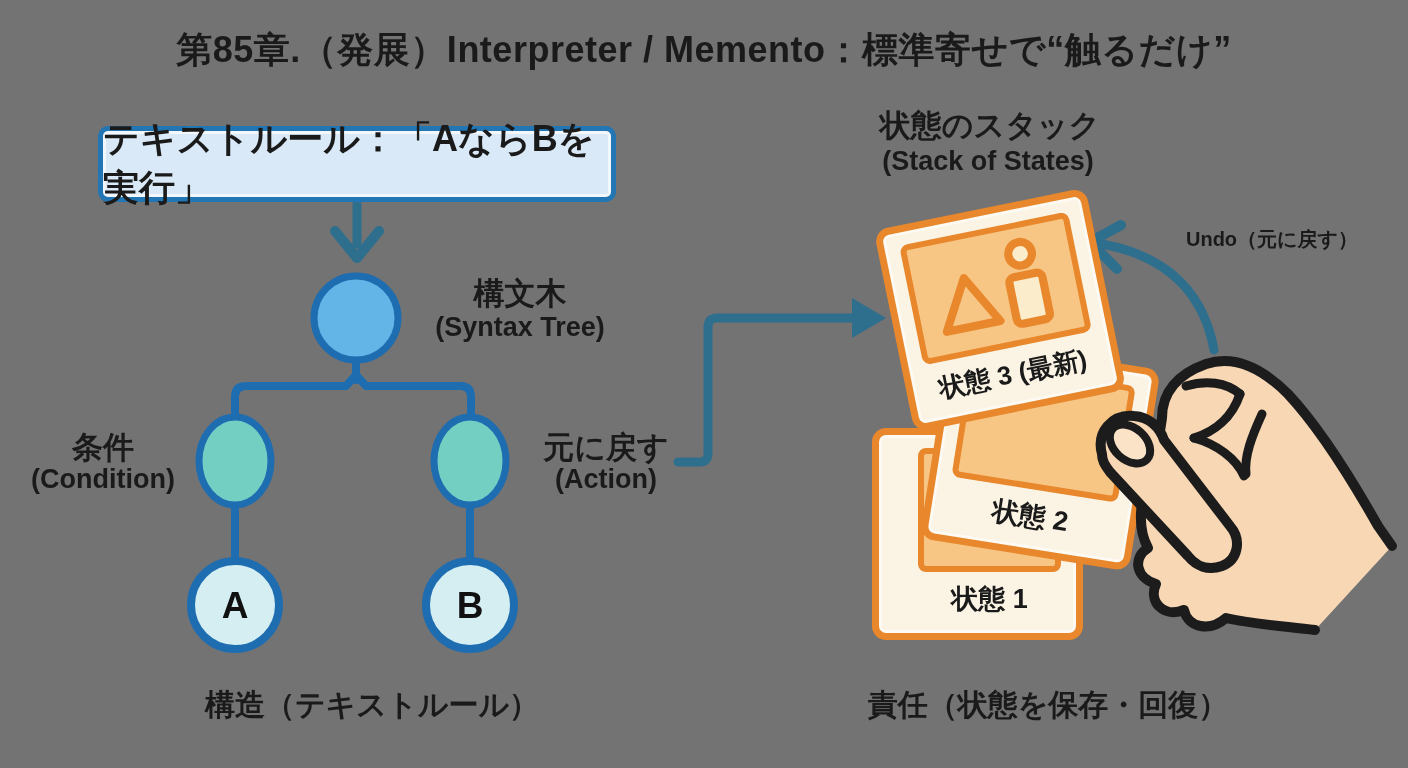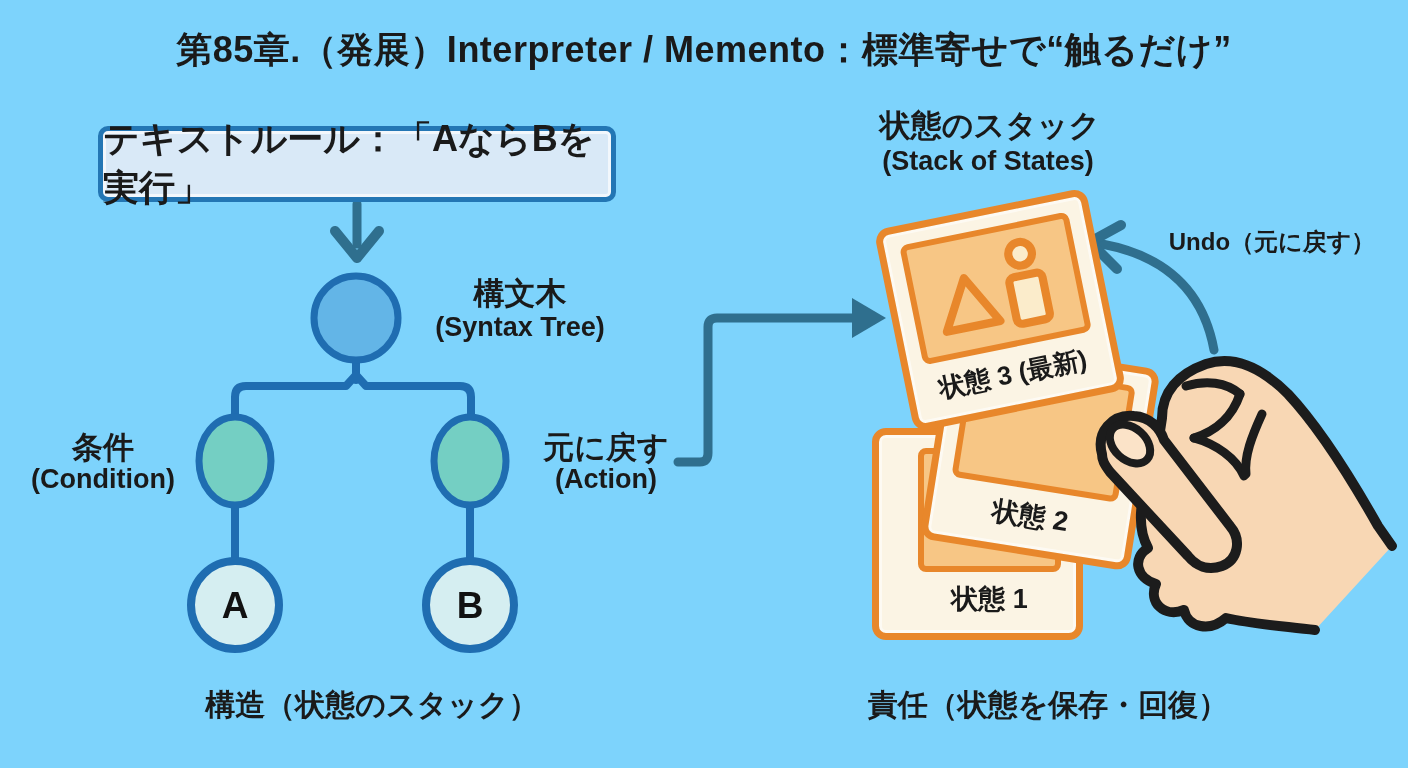--- a/index.html
+++ b/index.html
@@ -1,18 +1,18 @@
 <!DOCTYPE html>
 <html><head>
 <meta charset="utf-8">
 <style>
   html,body{margin:0;padding:0;background:#e8e8e8;}
   .canvas{
     position:relative;width:1408px;height:768px;margin:0 auto;
-    background:#7dd3fc;overflow:hidden;
+    background:#737373;overflow:hidden;
     font-family:"Liberation Sans","DejaVu Sans",sans-serif;
     font-weight:bold;color:#1a1a1a;
   }
   .abs{position:absolute;}
   .lbl{position:absolute;transform:translateX(-50%);text-align:center;white-space:nowrap;line-height:1.15;}
   .title{
     position:absolute;left:0;top:26px;width:100%;text-align:center;
     font-size:36px;letter-spacing:0.5px;
   }
   .rule-box{
@@ -99,26 +99,26 @@
 
   <div class="lbl jp-big" style="left:103px;top:430px;z-index:20;">条件</div>
   <div class="lbl en-mid" style="left:103px;top:464px;z-index:20;">(Condition)</div>
 
   <div class="lbl jp-big" style="left:606px;top:430px;z-index:20;">元に戻す</div>
   <div class="lbl en-mid" style="left:606px;top:464px;z-index:20;">(Action)</div>
 
   <div class="node-letter" style="left:235px;top:606px;z-index:20;">A</div>
   <div class="node-letter" style="left:470px;top:606px;z-index:20;">B</div>
 
-  <div class="lbl caption" style="left:372px;top:688px;z-index:20;">構造（状態のスタック）</div>
+  <div class="lbl caption" style="left:372px;top:688px;z-index:20;">構造（テキストルール）</div>
 
   <div class="lbl jp-big" style="left:990px;top:108px;z-index:20;text-align:center;">状態のスタック</div>
   <div class="lbl en-mid" style="left:988px;top:146px;z-index:20;">(Stack of States)</div>
 
-  <div class="lbl" style="left:1272px;top:228px;font-size:24px;z-index:20;">Undo（元に戻す）</div>
+  <div class="lbl" style="left:1272px;top:228px;font-size:20px;z-index:20;">Undo（元に戻す）</div>
 
   <div class="card card1">
     <div class="photo"></div>
     <div class="card-label">状態 1</div>
   </div>
 
   <div class="card card2">
     <div class="photo"></div>
     <div class="card-label">状態 2</div>
   </div>

